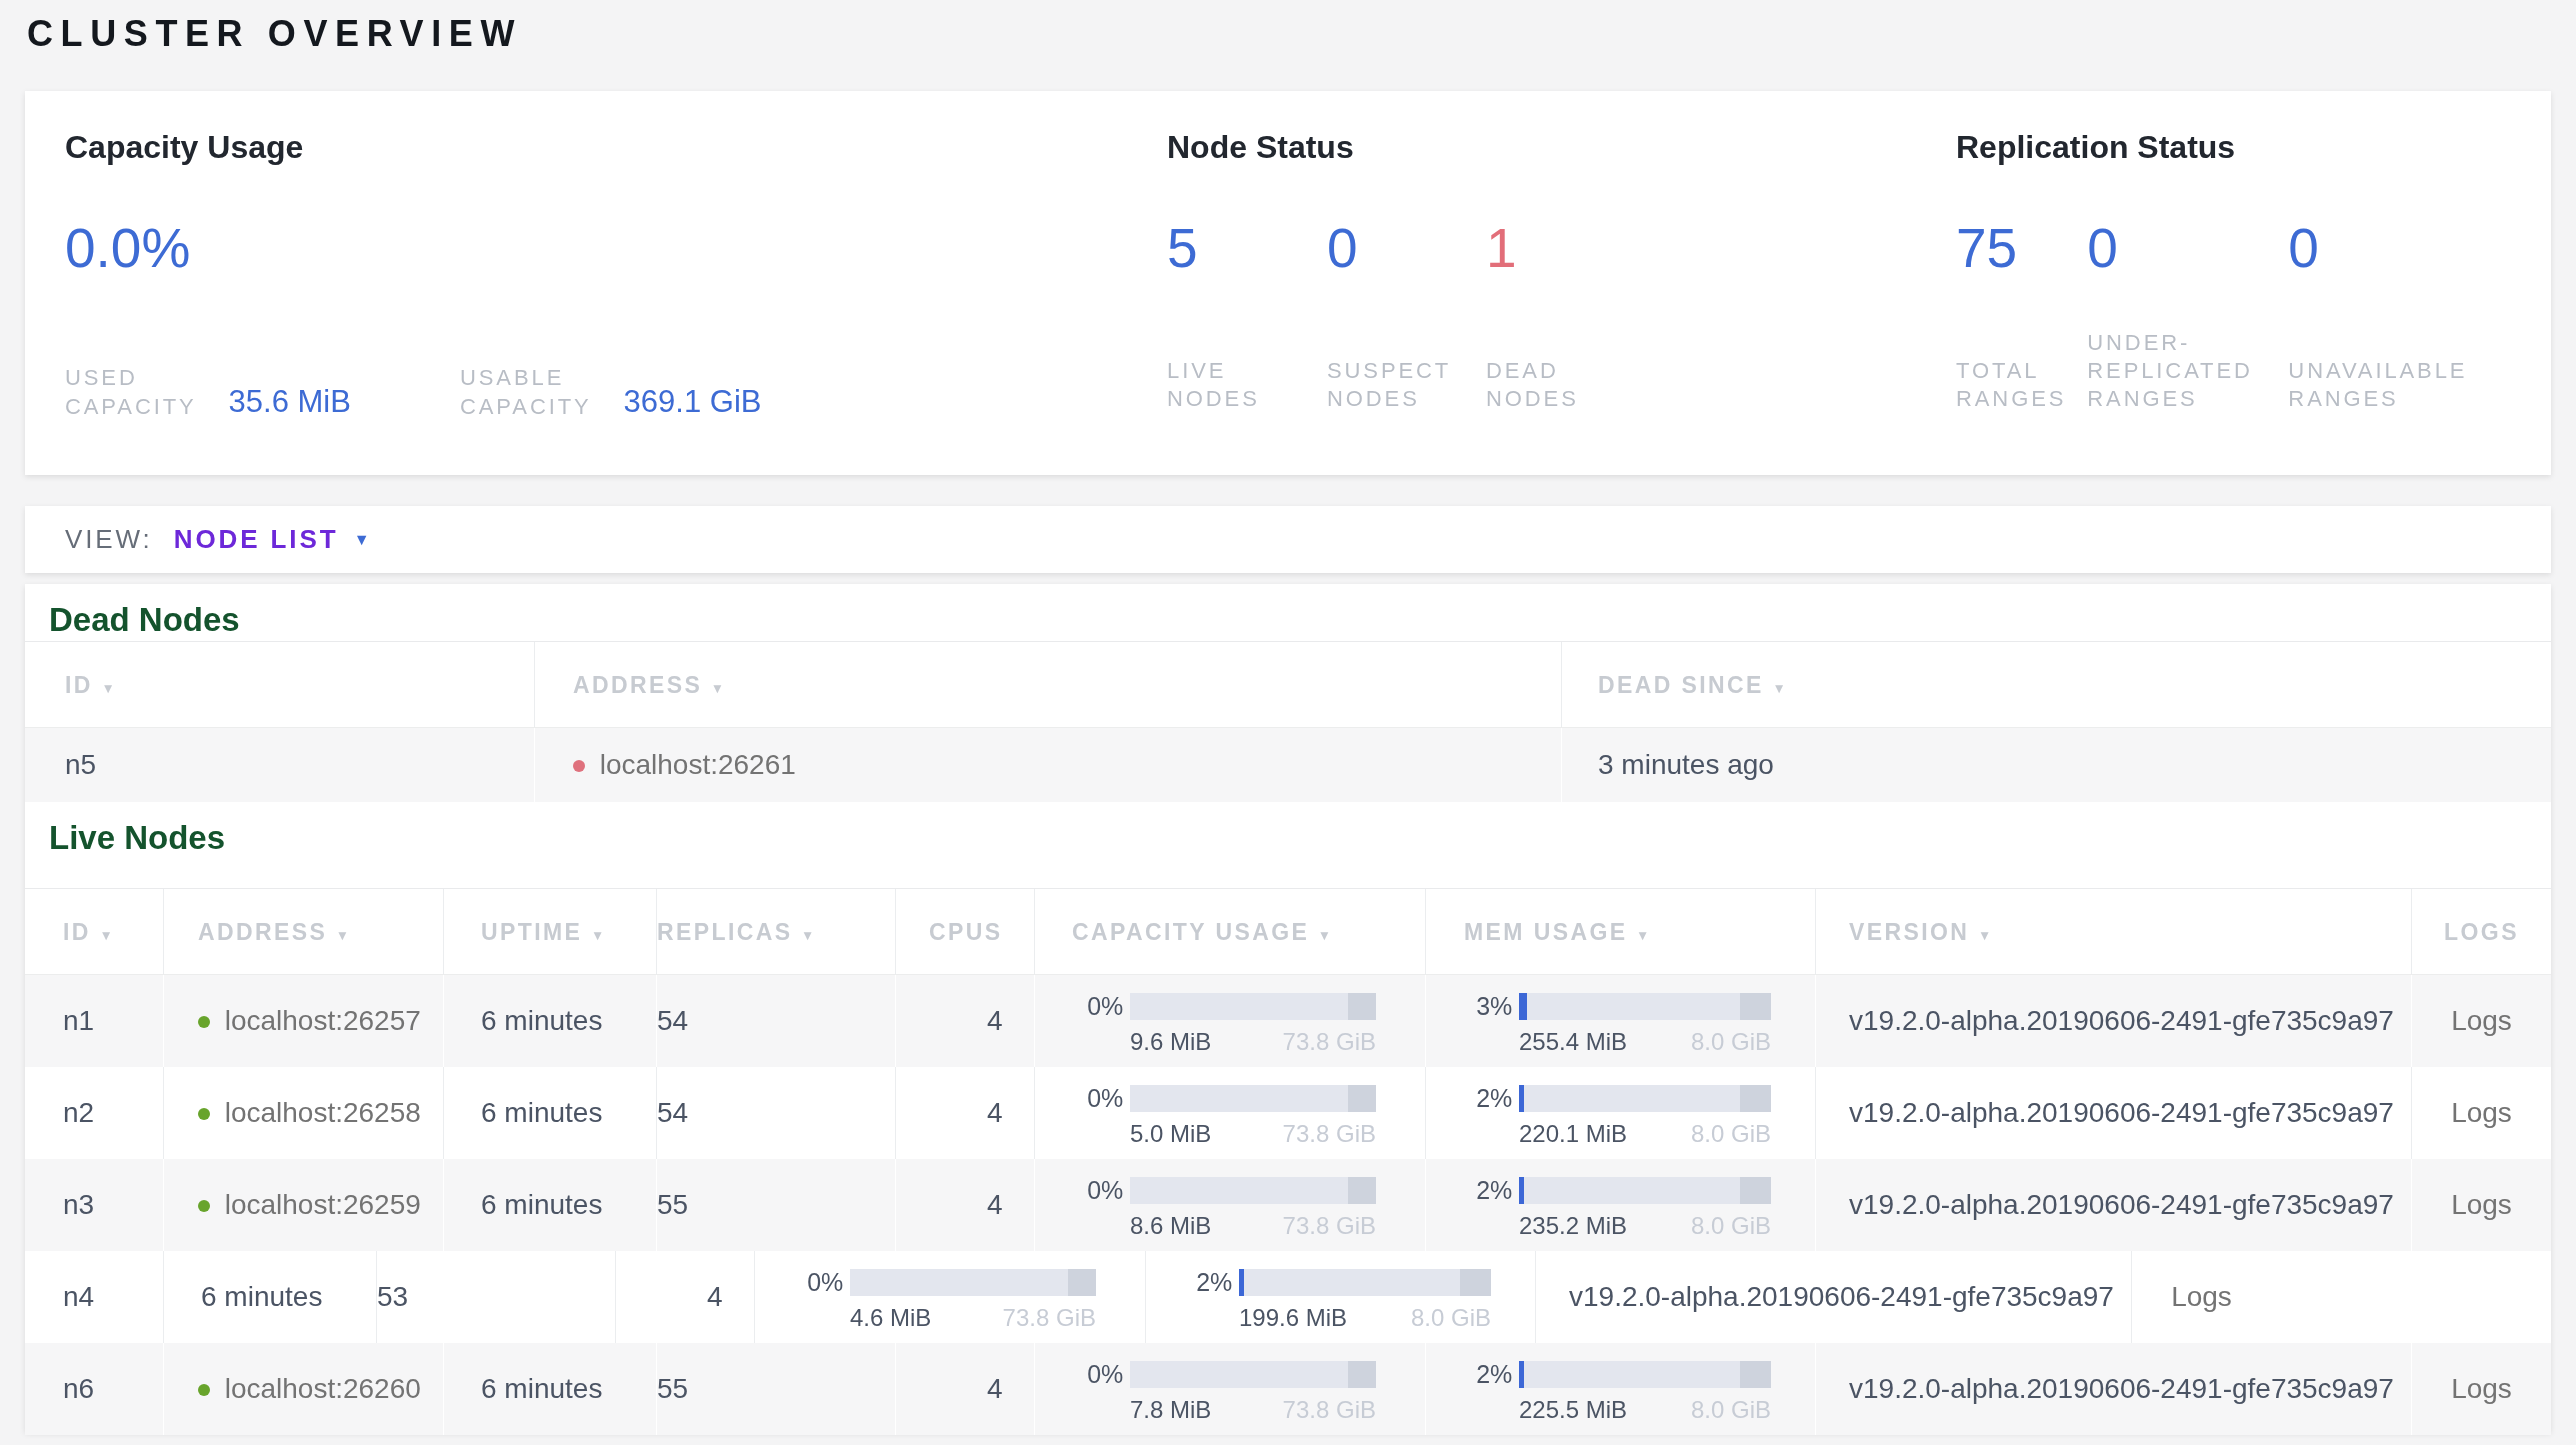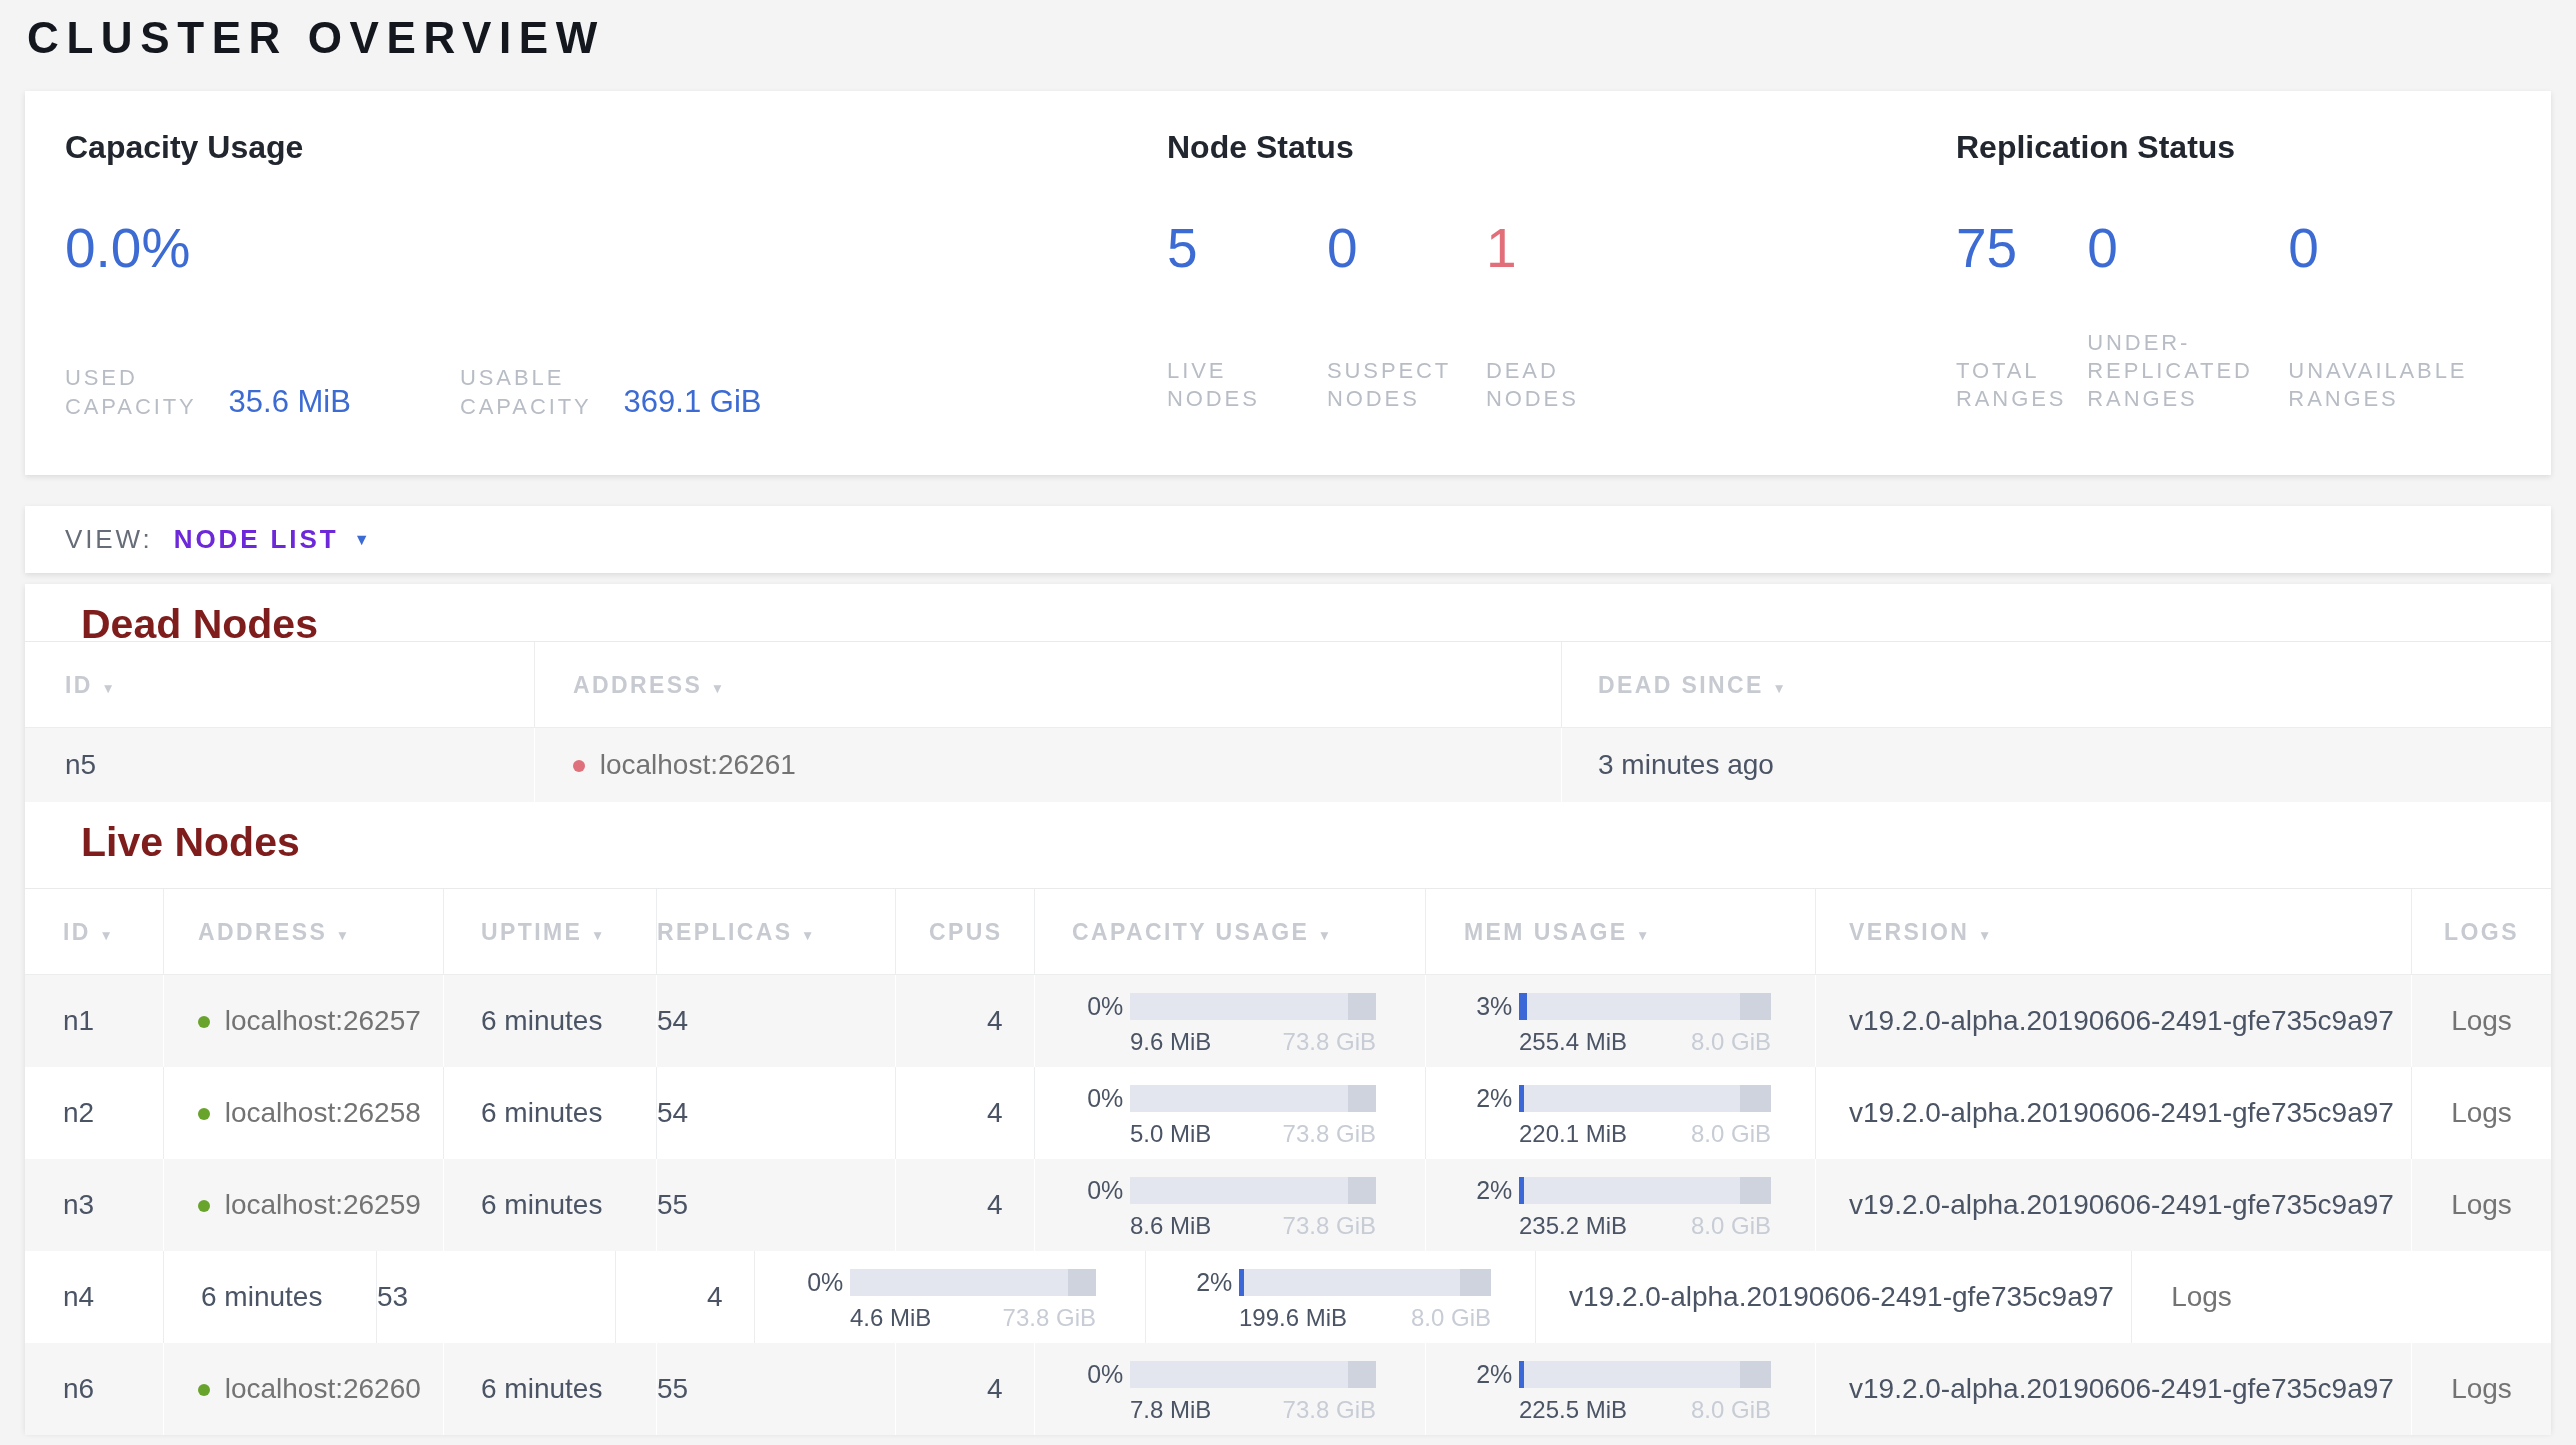--- a/index.html
+++ b/index.html
@@ -1,21 +1,21 @@
 <!DOCTYPE html>
 <html><head>
 <meta charset="utf-8">
 <style>
   * { margin:0; padding:0; box-sizing:border-box; }
   html,body { width:2576px; height:1446px; background:#f4f4f5;
     font-family:"Liberation Sans","DejaVu Sans",sans-serif; }
   .page { position:relative; width:2576px; height:1446px; overflow:hidden; }
 
   
-  .page-title { position:absolute; left:27px; top:13.4px; font-size:44px; font-weight:600;
+  .page-title { position:absolute; left:27px; top:13.4px; font-size:36px; font-weight:600;
     letter-spacing:7.6px; color:#14181e; }
 
   
   .card { position:absolute; background:#fff; box-shadow:0 1.9px 5.7px rgba(0,0,0,.10); }
   #card-summary { left:25px; top:91px;  width:2526px; height:384px; }
   #view-bar     { left:25px; top:506px; width:2526px; height:67px; }
   #card-main    { left:25px; top:584px; width:2526px; height:848px; }
 
   
   .sec { position:absolute; top:38px; }
@@ -52,21 +52,21 @@
   .cap-stat .lbl { font-size:22px; line-height:29px; letter-spacing:2.9px; color:#b8bdc5; font-weight:500; }
   .cap-stat .val { font-size:31px; color:#3d6bd4; margin-left:32px; margin-bottom:1px; }
 
   
   #view-bar { line-height:67px; padding-left:40px; font-size:26px; letter-spacing:2.9px; }
   .view-label { color:#666d78; }
   .view-selected { color:#6d28d9; margin-left:21px; font-weight:600; cursor:pointer; }
   .dd-arrow { color:#3d6bd4; font-size:16px; margin-left:15.3px; vertical-align:2.9px; }
 
   
-  .tbl-heading { position:absolute; left:56px; font-size:41px; font-weight:600; color:#7f1d1d; }
+  .tbl-heading { position:absolute; left:24px; font-size:33px; font-weight:600; color:#14532d; }
   #h-dead { top:17px; } #h-live { top:235px; }
   .tbl { position:absolute; left:0; width:2526px; border-top:1.9px solid #e9eaec; }
   #tbl-dead { top:57px; } #tbl-live { top:304px; }
   .tr { display:flex; }
   .tr.head { background:#fff; border-bottom:1px solid #eceded; }
   #tbl-dead .tr.head { height:86px; line-height:86px; }
   #tbl-dead .tr.data { height:74px; line-height:74px; }
   #tbl-live .tr.head { height:86px; line-height:86px; }
   #tbl-live .tr.data { height:92px; line-height:92px; }
   .tr.data.gray { background:#f6f6f7; }

